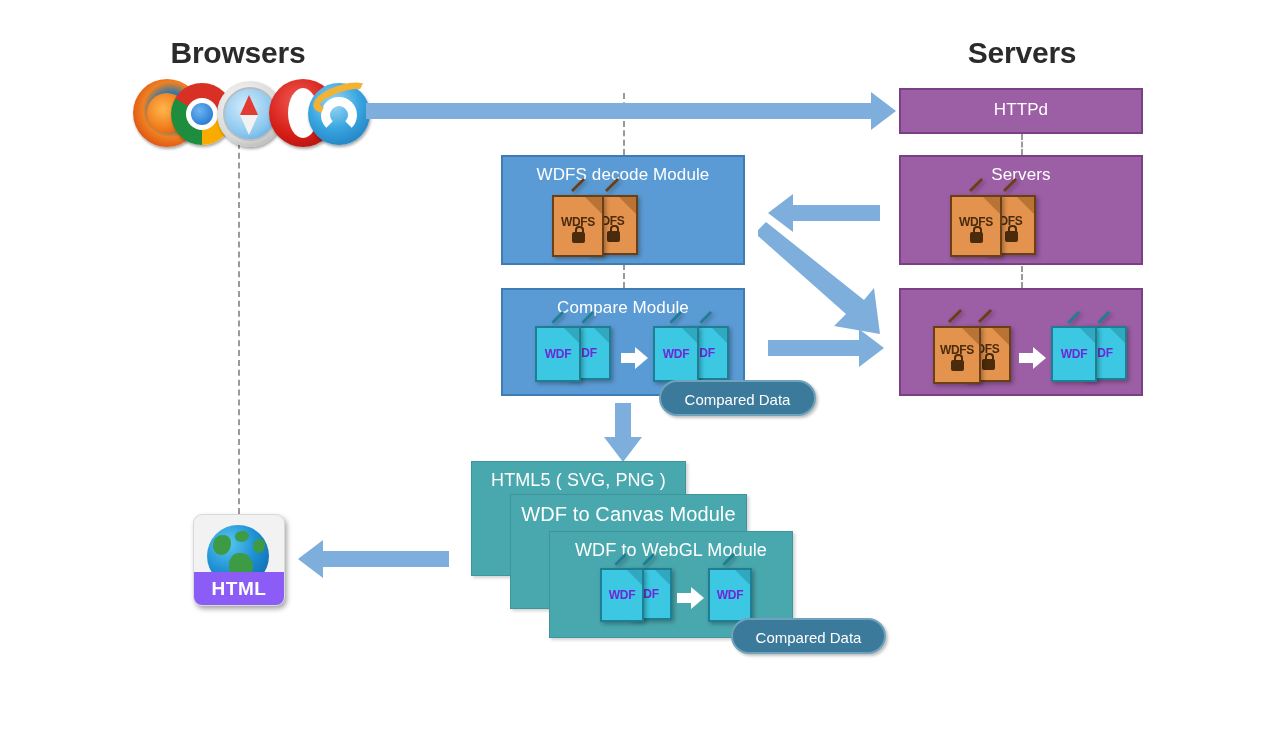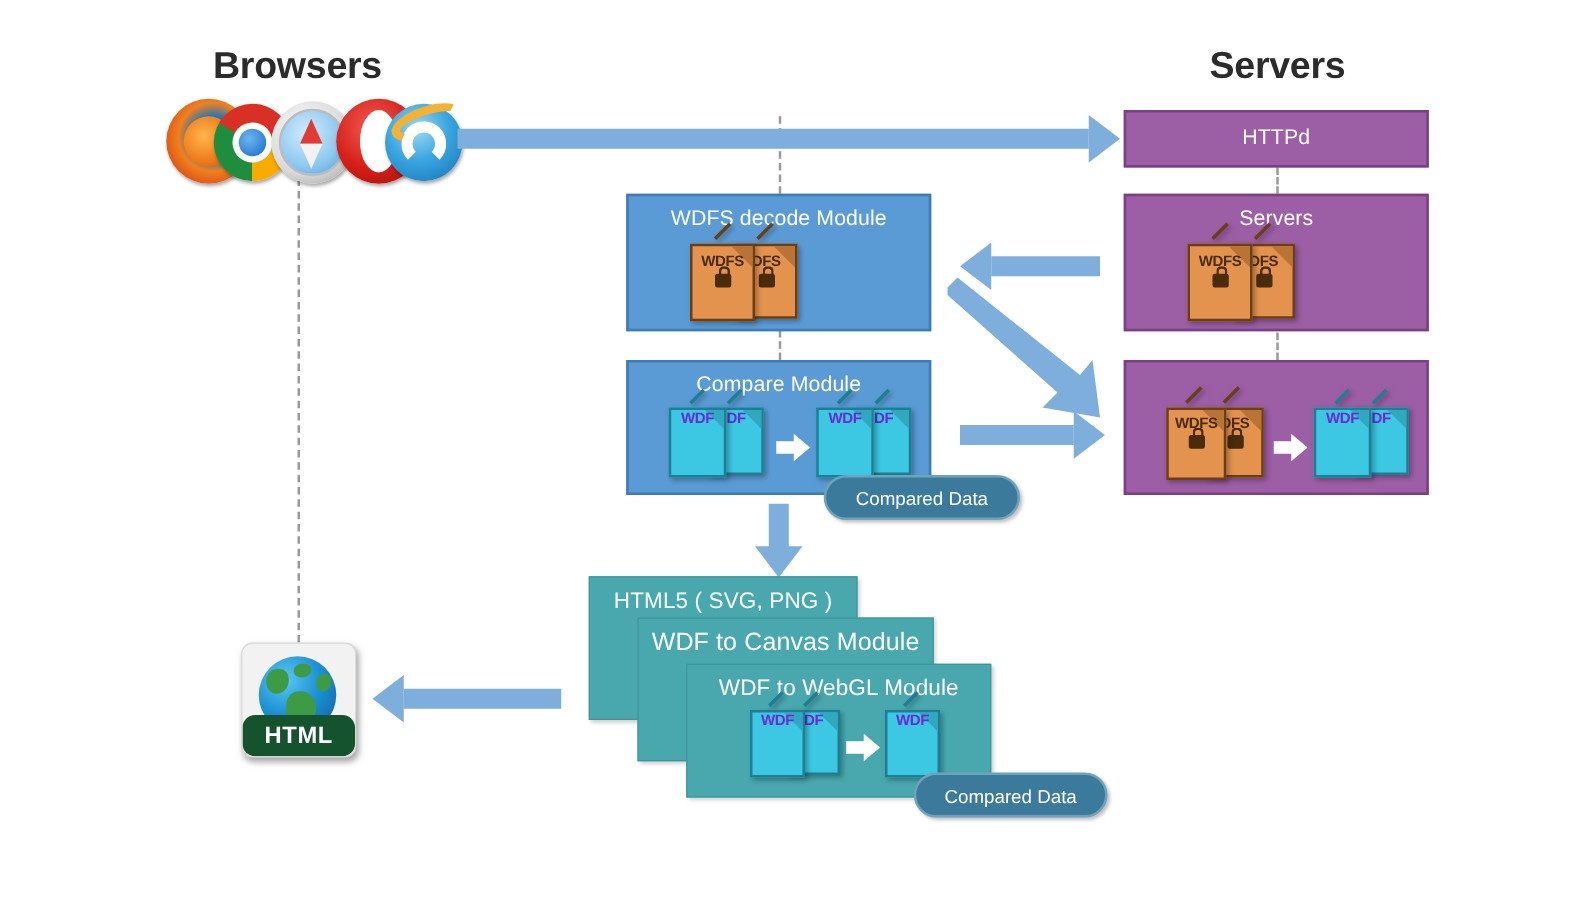--- a/index.html
+++ b/index.html
@@ -75,20 +75,21 @@
     position: absolute;
     display: flex;
     align-items: flex-start;
   }
   .doc {
     position: relative;
     box-sizing: border-box;
     display: flex;
     flex-direction: column;
     align-items: center;
+    justify-content: center;
     filter: drop-shadow(2px 2px 2px rgba(0,0,0,0.3));
   }
   .doc-orange {
     background: #E3934E;
     border: 2px solid #6B3F15;
   }
   .doc-cyan {
     background: #3CC8E2;
     border: 2px solid #1E7E93;
   }
@@ -226,28 +227,27 @@
     border-radius: 9px;
     box-shadow: 2px 3px 5px rgba(0,0,0,0.35);
     overflow: hidden;
     border: 1px solid #d9d9d9;
   }
   .html-icon .band {
     position: absolute;
     left: 0; bottom: 0;
     width: 100%;
     height: 33px;
-    background: #14532d;
+    background: #8b5cf6;
     color: #ffffff;
     font-size: 19px;
     font-weight: bold;
     text-align: center;
     line-height: 33px;
     letter-spacing: 0.5px;
-    border-radius: 10px;
   }
   .globe {
     position: absolute;
     left: 13px; top: 10px;
     width: 62px; height: 62px;
     border-radius: 50%;
     background: radial-gradient(circle at 34% 30%, #59c7f2 0%, #1c8fd4 48%, #0d5c9e 100%);
     overflow: hidden;
   }
   .globe .land {

